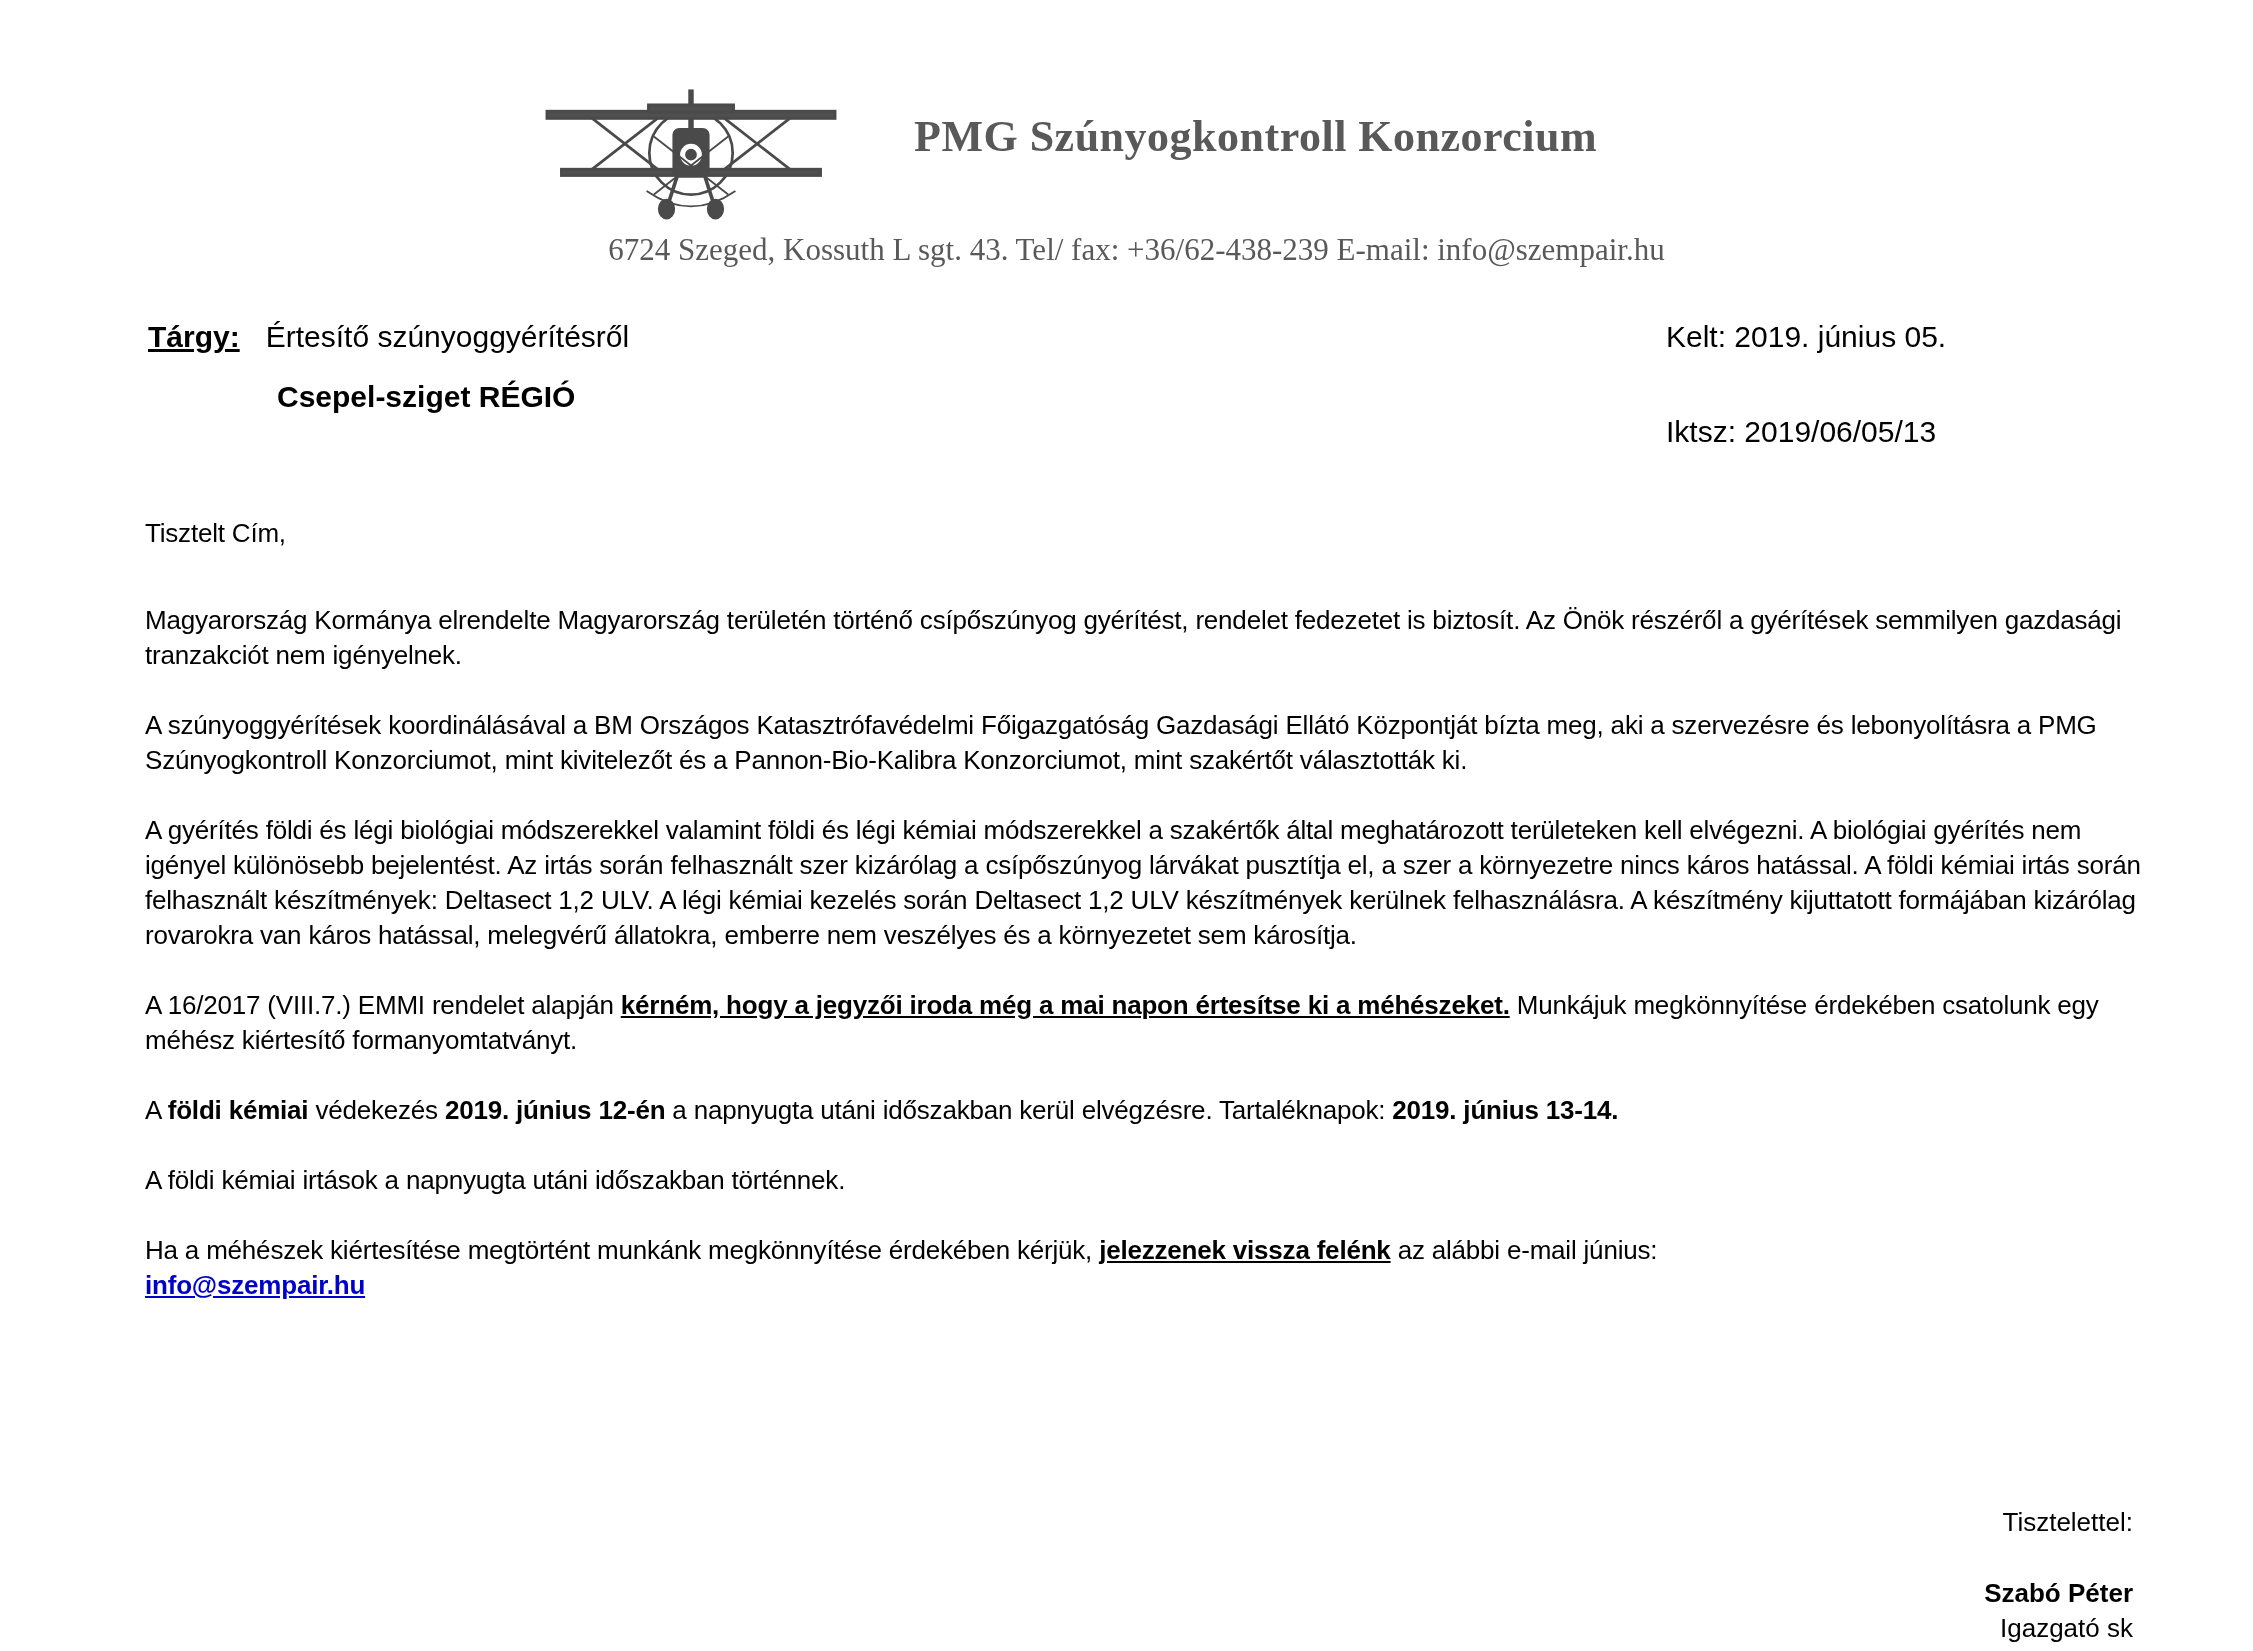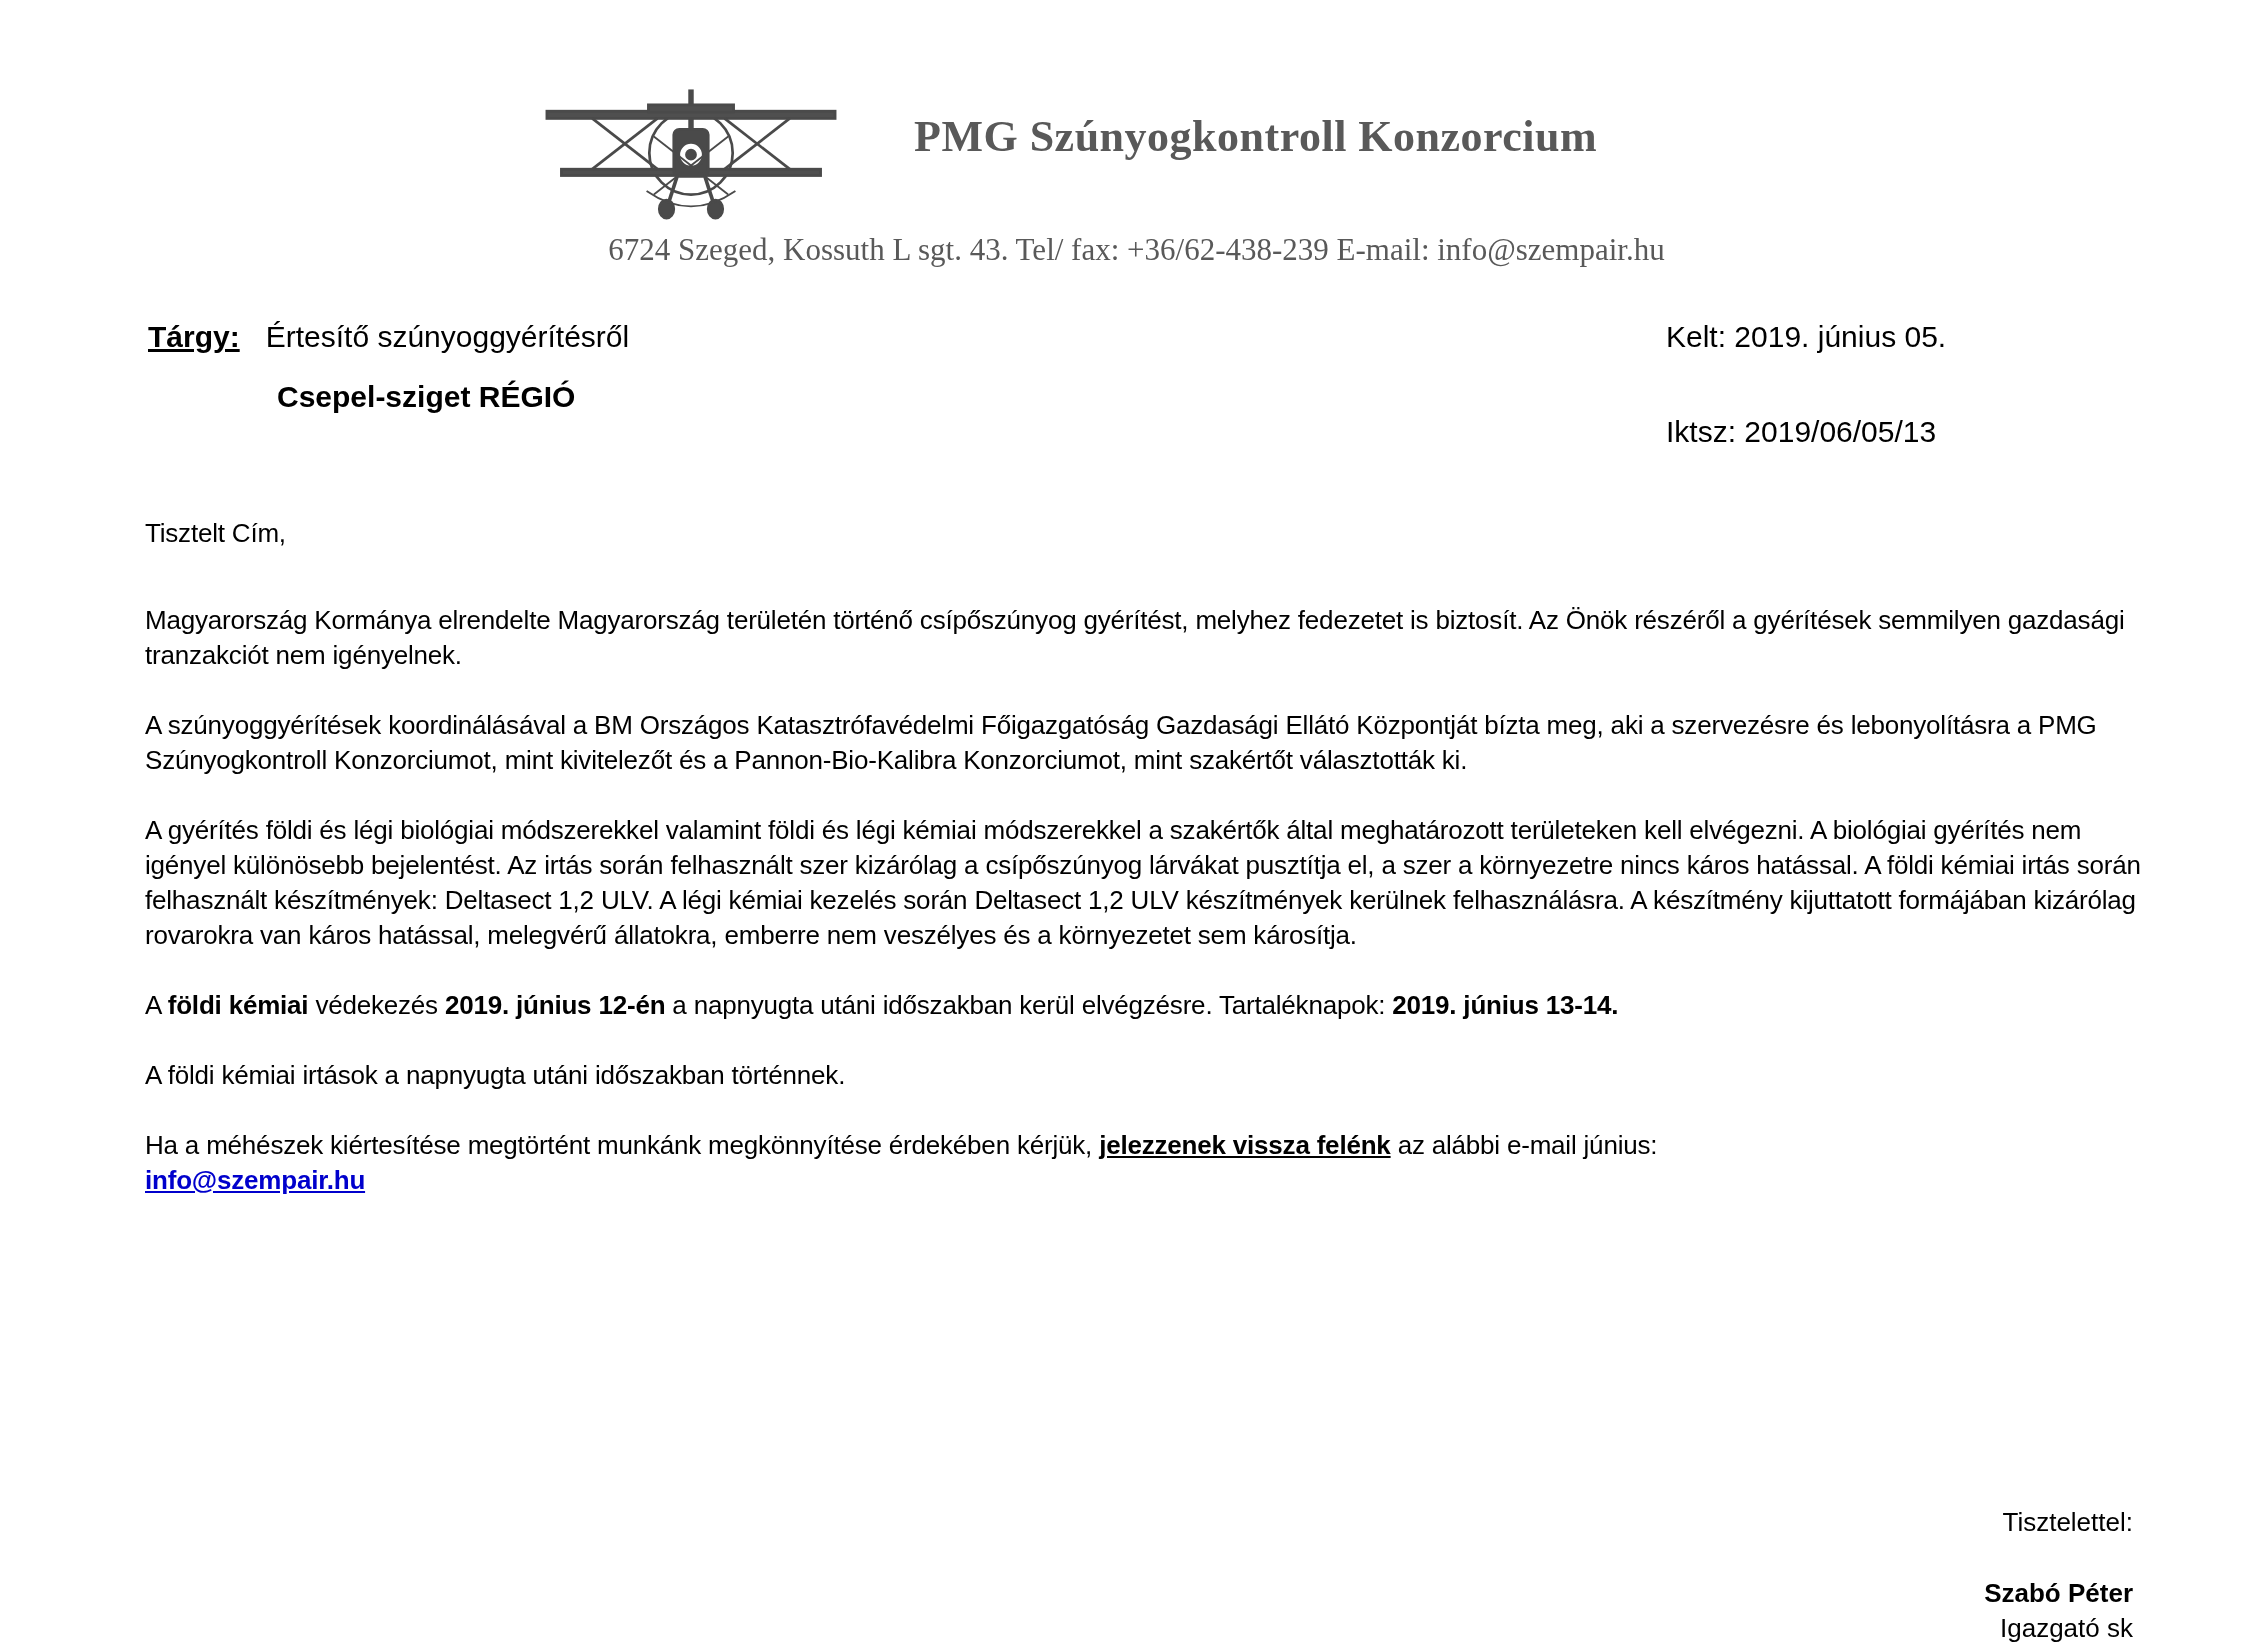--- a/index.html
+++ b/index.html
@@ -98,26 +98,27 @@
   <div class="address-line">6724 Szeged, Kossuth L sgt. 43. Tel/ fax: +36/62-438-239 E-mail: info@szempair.hu</div>
 
   <div class="subject-row"><span class="subject-label">Tárgy:</span><span>Értesítő szúnyoggyérítésről</span></div>
   <div class="region-line">Csepel-sziget RÉGIÓ</div>
   <div class="date-line">Kelt: 2019. június 05.</div>
   <div class="ref-line">Iktsz: 2019/06/05/13</div>
 
   <div class="letter-body">
     <p class="salutation">Tisztelt Cím,</p>
 
-    <p>Magyarország Kormánya elrendelte Magyarország területén történő csípőszúnyog gyérítést, melyhez fedezetet is biztosít. Az Önök részéről a gyérítések semmilyen gazdasági tranzakciót nem igényelnek.</p>
+    <p>Magyarország Kormánya elrendelte Magyarország területén történő csípőszúnyog gyérítést, rendelet fedezetet is biztosít. Az Önök részéről a gyérítések semmilyen gazdasági tranzakciót nem igényelnek.</p>
 
     <p>A szúnyoggyérítések koordinálásával a BM Országos Katasztrófavédelmi Főigazgatóság Gazdasági Ellátó Központját bízta meg, aki a szervezésre és lebonyolításra a PMG Szúnyogkontroll Konzorciumot, mint kivitelezőt és a Pannon-Bio-Kalibra Konzorciumot, mint szakértőt választották ki.</p>
 
     <p>A gyérítés földi és légi biológiai módszerekkel valamint földi és légi kémiai módszerekkel a szakértők által meghatározott területeken kell elvégezni. A biológiai gyérítés nem igényel különösebb bejelentést. Az irtás során felhasznált szer kizárólag a csípőszúnyog lárvákat pusztítja el, a szer a környezetre nincs káros hatással. A földi kémiai irtás során felhasznált készítmények: Deltasect 1,2 ULV. A légi kémiai kezelés során Deltasect 1,2 ULV készítmények kerülnek felhasználásra. A készítmény kijuttatott formájában kizárólag rovarokra van káros hatással, melegvérű állatokra, emberre nem veszélyes és a környezetet sem károsítja.</p>
 
+    <p><span>A 16/2017 (VIII.7.) EMMI rendelet alapján </span><span class="bold-underline">kérném, hogy a jegyzői iroda még a mai napon értesítse ki a méhészeket.</span><span> Munkájuk megkönnyítése érdekében csatolunk egy méhész kiértesítő formanyomtatványt.</span></p>
 
     <p><span>A </span><span class="bold">földi kémiai</span><span> védekezés </span><span class="bold">2019. június 12-én</span><span> a napnyugta utáni időszakban kerül elvégzésre. Tartaléknapok: </span><span class="bold">2019. június 13-14.</span></p>
 
     <p>A földi kémiai irtások a napnyugta utáni időszakban történnek.</p>
 
     <p><span>Ha a méhészek kiértesítése megtörtént munkánk megkönnyítése érdekében kérjük, </span><span class="bold-underline">jelezzenek vissza felénk</span><span> az alábbi e-mail június:</span><br><a href="#" class="email-link">info@szempair.hu</a></p>
   </div>
 
 
   <div class="signature">

